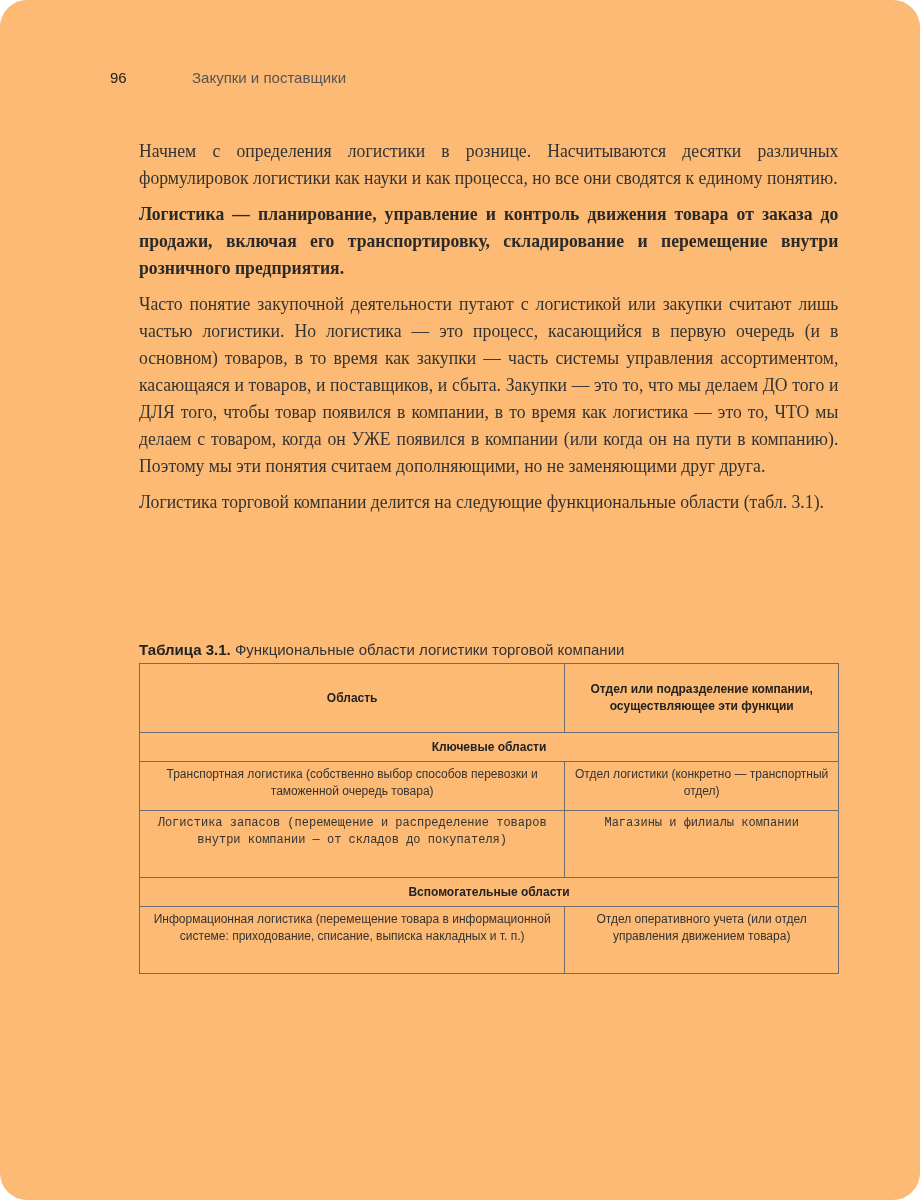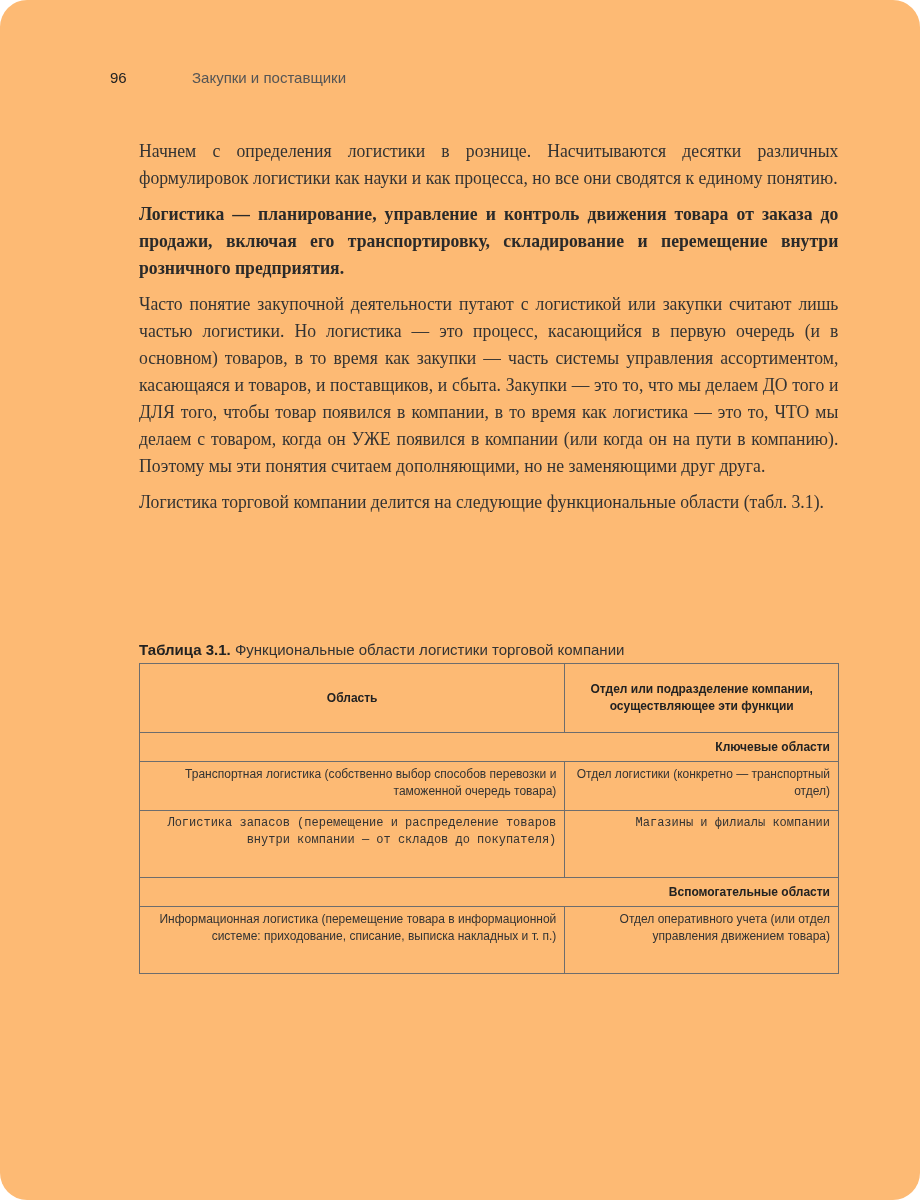--- a/index.html
+++ b/index.html
@@ -11,21 +11,21 @@
   .running-title { position: absolute; left: 82px; top: 0; color: #555; white-space: nowrap; text-align: right; }
 
   .body-text { position: absolute; left: 139px; top: 137px; width: 700px; font-family: "Liberation Serif", serif; color: #333; font-size: 19px; line-height: 27px; }
   .body-text p { margin: 0 0 9px 0; text-align: justify; transform: scaleX(0.93); transform-origin: left top; width: 752px; }
   .body-text p.bold { font-weight: bold; color: #2a2a2a; }
 
   .table-caption { position: absolute; left: 139px; top: 630px; font-family: "Liberation Sans", sans-serif; font-size: 15px; color: #333; white-space: nowrap; margin-top: 11px; }
   .table-caption .cap-label { font-weight: bold; color: #222; }
 
   table.logistics { position: absolute; left: 139px; top: 663px; width: 700px; border-collapse: collapse; font-family: "Liberation Sans", sans-serif; font-size: 12px; color: #333; line-height: 17px; }
-  table.logistics td, table.logistics th { border: 1px solid #6d6d6d; vertical-align: top; padding: 4px 8px 4px 8px; text-align: right; }
+  table.logistics td, table.logistics th { border: 1px solid #6d6d6d; vertical-align: top; padding: 4px 8px 4px 8px; text-align: center; }
   table.logistics th { font-weight: bold; color: #222; text-align: center; vertical-align: middle; height: 60px; }
   table.logistics col.c1 { width: 426px; }
   table.logistics col.c2 { width: 274px; }
   table.logistics tr.section td { font-weight: bold; color: #222; padding-top: 6px; padding-bottom: 5px; }
   table.logistics tr.r-purch td { height: 58px; }
   table.logistics tr.r-trans td { height: 40px; }
   table.logistics tr.r-stock td { height: 58px; font-family: Liberation Mono, monospace; }
   table.logistics tr.r-info td { height: 58px; }
 </style>
 </head>

